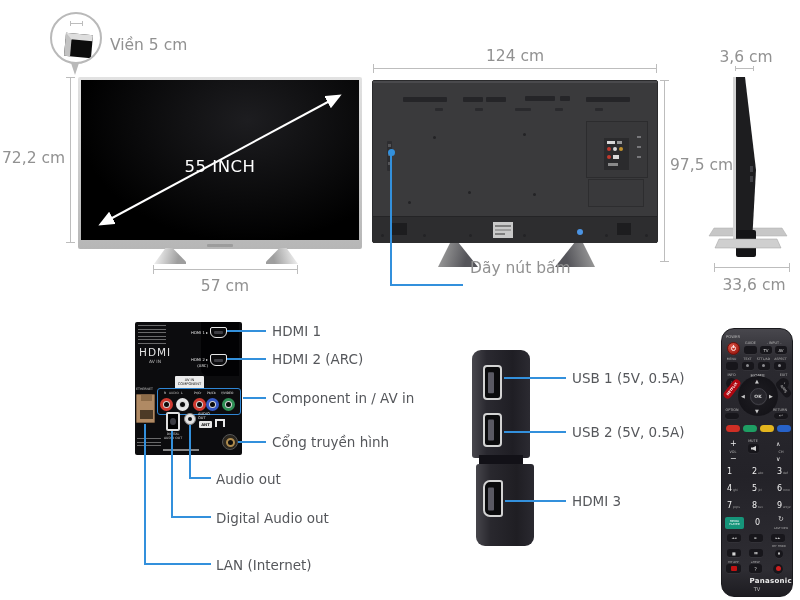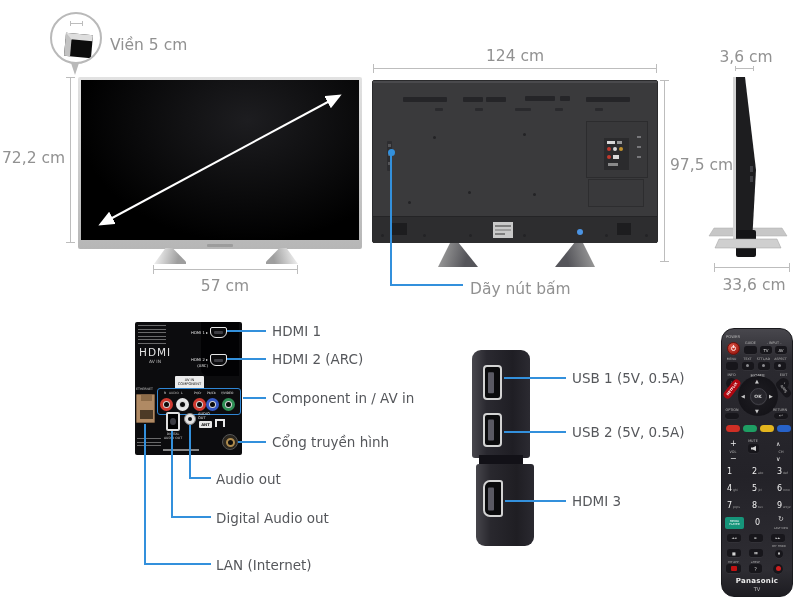--- a/index.html
+++ b/index.html
@@ -57,20 +57,21 @@
 <div class="a" style="left:78px;top:77px;width:284px;height:172px;background:linear-gradient(180deg,#e2e2e2,#b6b6b6);border-radius:2px">
   <div class="a" style="left:3px;top:3px;right:3px;bottom:9px;background:radial-gradient(ellipse at 60% 25%,#1d1d20,#000 72%)">
     <svg style="position:absolute;left:0;top:0;width:100%;height:100%" viewBox="0 0 278 160" preserveAspectRatio="none">
       <defs>
         <marker id="ah" markerWidth="9" markerHeight="8" refX="6.5" refY="3.5" orient="auto-start-reverse">
           <path d="M0,0 L8,3.5 L0,7 Z" fill="#fff"></path>
         </marker>
       </defs>
       <line x1="20" y1="144" x2="258" y2="16" stroke="#fff" stroke-width="2" marker-start="url(#ah)" marker-end="url(#ah)"></line>
     </svg>
+    <div class="a" style="left:0;top:48%;width:100%;text-align:center;color:#fff;font-size:16.5px;font-weight:500;letter-spacing:.5px">55 INCH</div>
   </div>
   <div class="a" style="left:129px;bottom:2px;width:26px;height:3px;background:#8a8a8a;opacity:.6;border-radius:1px"></div>
 </div>
 <div class="foot" style="left:154px;top:248px;width:32px;height:16px"></div>
 <div class="foot" style="left:266px;top:248px;width:32px;height:16px;transform:scaleX(-1)"></div>
 
 <div class="dv" style="left:70px;top:77px;height:166px"></div>
 <div class="dimlab" style="left:2px;top:149px;width:62px;text-align:right">72,2 cm</div>
 <div class="dh" style="left:153px;top:269px;width:145px"></div>
 <div class="dimlab" style="left:185px;top:277px;width:80px;text-align:center">57 cm</div>
@@ -139,21 +140,21 @@
 </div>
 <div class="bfoot" style="left:438px;top:243px;width:40px;height:24px"></div>
 <div class="bfoot" style="left:555px;top:243px;width:40px;height:24px;transform:scaleX(-1)"></div>
 
 <div class="dv" style="left:664px;top:80px;height:182px"></div>
 <div class="dimlab" style="left:670px;top:156px">97,5 cm</div>
 
 <div class="cdot" style="left:388px;top:149px"></div>
 <div class="cl" style="left:390px;top:154px;width:2px;height:131px"></div>
 <div class="cl" style="left:390px;top:284px;width:73px;height:2px"></div>
-<div class="dimlab" style="left:470px;top:280px">Dãy nút bấm</div>
+<div class="dimlab" style="left:470px;top:259px">Dãy nút bấm</div>
 
 <div class="dimlab" style="left:716px;top:48px;width:60px;text-align:center">3,6 cm</div>
 <div class="dh dhs" style="left:735px;top:68px;width:19px"></div>
 
 <svg class="a" style="left:708px;top:70px" width="85" height="190" viewBox="0 0 85 190">
   <polygon points="6,158 74,158 79,166 1,166" fill="#c7c7c7" stroke="#a8a8a8" stroke-width="0.5"></polygon>
   <rect x="25" y="7" width="4" height="166" fill="#d4d4d4"></rect>
   <polygon points="28,7 37,7 48,100 44,173 28,173" fill="#1d1d1f"></polygon>
   <rect x="28" y="160" width="20" height="27" rx="2" fill="#141416"></rect>
   <polygon points="11,169 69,169 73,178 7,178" fill="#cfcfcf" stroke="#9e9e9e" stroke-width="0.5"></polygon>
@@ -385,15 +386,15 @@
   <div class="rlab" style="left:3px;top:231px;width:17px;font-size:2.8px">MY APP</div>
   <div class="rbtn" style="left:4px;top:235px;width:15px;height:9px">
     <span style="width:6px;height:5px;background:#c11212;border-radius:1px"></span>
   </div>
   <div class="rlab" style="left:25px;top:231px;width:17px;font-size:2.8px">eHELP</div>
   <div class="rbtn" style="left:27px;top:235px;width:13px;height:9px;font-size:5px">?</div>
   <div class="rcirc" style="left:51px;top:234.5px;width:10px;height:10px">
     <span style="width:5px;height:5px;border-radius:50%;background:#cf1f1f"></span>
   </div>
 
-  <div class="a" style="left:0;top:248px;width:100%;text-align:center;color:#ececec;font-size:7px;font-weight:bold;letter-spacing:.3px">Panasonic</div>
+  <div class="a" style="left:0;top:248px;width:100%;text-align:right;color:#ececec;font-size:7px;font-weight:bold;letter-spacing:.3px">Panasonic</div>
   <div class="a" style="left:0;top:257px;width:100%;text-align:center;color:#c6c6c6;font-size:5px">TV</div>
 </div>
 
 </body></html>

